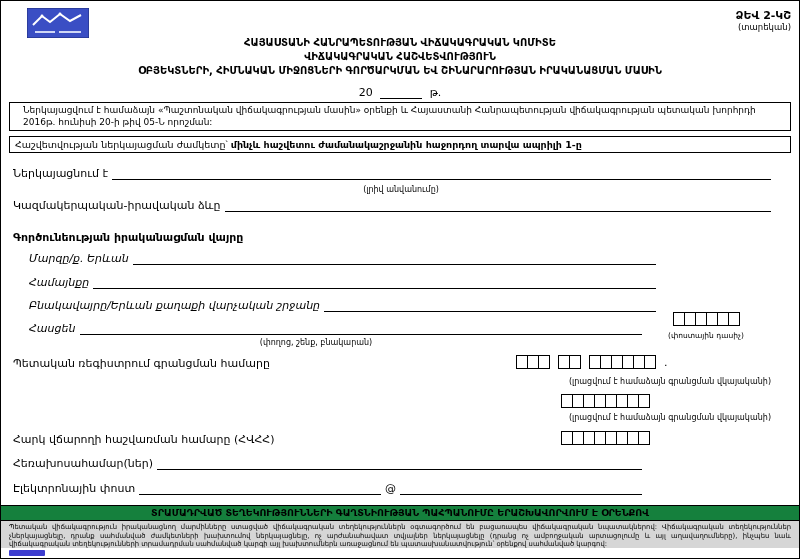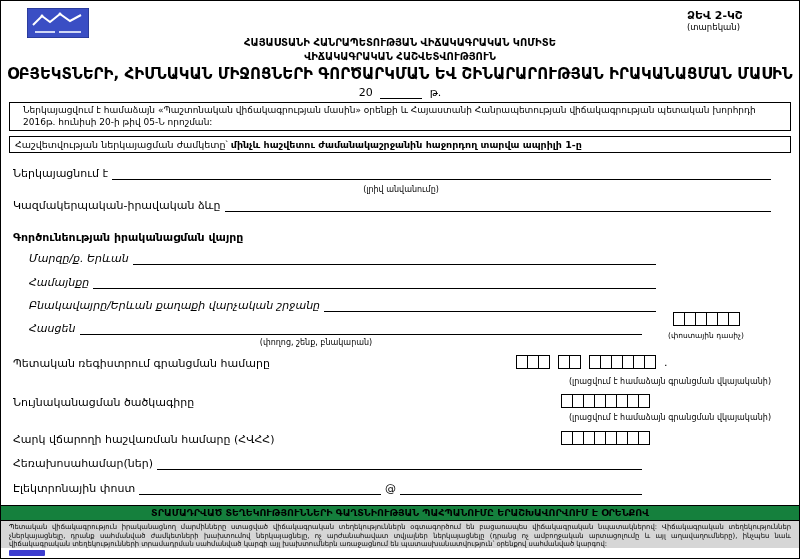--- a/index.html
+++ b/index.html
@@ -19,21 +19,21 @@
   .cell { width:12px; height:14px; border:1px solid #000; background:#fff; }
   .cell + .cell { margin-left:-1px; }
   .cellgroups { position:absolute; display:flex; align-items:flex-end; gap:8px; }
   .notice { position:absolute; left:8px; right:8px; border:1px solid #000; background:#fff; }
   .caption-right { position:absolute; right:28px; font-size:8px; line-height:9px; text-align:right; }
   .band { position:absolute; left:0; right:0; height:16px; border-top:1px solid #000; border-bottom:1px solid #000;
           background:#15803d; font-weight:bold; font-size:9.5px; line-height:14px; text-align:center; }
   .note { position:absolute; left:0; right:0; top:520px; height:27px; background:#d6d6d6;
           font-size:6.8px; line-height:1.26; text-align:justify; padding:2px 8px 0 8px; }
   .bluemark { position:absolute; left:8px; top:549px; width:36px; height:6px; background:#3d3dcf; border-radius:1px; }
-  .formcode { position:absolute; right:16px; top:8px; width:96px; text-align:left; }
+  .formcode { position:absolute; right:8px; top:8px; width:96px; text-align:right; }
   .formcode .line1 { font-weight:bold; font-size:11px; }
   .formcode .line2 { font-size:8.5px; }
   .logo { position:absolute; left:26px; top:7px; width:62px; height:30px; }
 </style>
 </head>
 <body>
 
 <div class="page">
 
   <div class="logo">
@@ -47,21 +47,21 @@
     </svg>
   </div>
 
   <div class="formcode">
     <div class="line1">ՁԵՎ 2-ԿՇ</div>
     <div class="line2">(տարեկան)</div>
   </div>
 
   <div class="abs center bold" style="top:36px;left:0;right:0;font-size:10px;">ՀԱՅԱՍՏԱՆԻ ՀԱՆՐԱՊԵՏՈՒԹՅԱՆ ՎԻՃԱԿԱԳՐԱԿԱՆ ԿՈՄԻՏԵ</div>
   <div class="abs center bold" style="top:50px;left:0;right:0;font-size:10px;">ՎԻՃԱԿԱԳՐԱԿԱՆ ՀԱՇՎԵՏՎՈՒԹՅՈՒՆ</div>
-  <div class="abs center bold" style="top:64px;left:0;right:0;font-size:15px;">ՕԲՅԵԿՏՆԵՐԻ, ՀԻՄՆԱԿԱՆ ՄԻՋՈՑՆԵՐԻ ԳՈՐԾԱՐԿՄԱՆ ԵՎ ՇԻՆԱՐԱՐՈՒԹՅԱՆ ԻՐԱԿԱՆԱՑՄԱՆ ՄԱՍԻՆ</div>
+  <div class="abs center bold" style="top:64px;left:0;right:0;font-size:10px;">ՕԲՅԵԿՏՆԵՐԻ, ՀԻՄՆԱԿԱՆ ՄԻՋՈՑՆԵՐԻ ԳՈՐԾԱՐԿՄԱՆ ԵՎ ՇԻՆԱՐԱՐՈՒԹՅԱՆ ԻՐԱԿԱՆԱՑՄԱՆ ՄԱՍԻՆ</div>
 
   <div class="abs center" style="top:85px;left:0;right:0;font-size:11px;">
     <span>20</span>
     <span class="blank" style="width:42px;margin:0 4px;"></span>
     <span>թ.</span>
   </div>
 
   <div class="notice" style="top:101px;padding:2px 13px;font-size:9px;line-height:1.3;">
     <span>Ներկայացվում է համաձայն «Պաշտոնական վիճակագրության մասին» օրենքի և Հայաստանի Հանրապետության վիճակագրության պետական խորհրդի 2016թ. հունիսի 20-ի թիվ 05-Ն որոշման:</span>
   </div>
@@ -133,21 +133,20 @@
           <span class="cell"></span>
           <span class="cell"></span>
           <span class="cell"></span>
           <span class="cell"></span>
         </span>
       </span>
     <span style="font-size:11px;line-height:13px;">.</span>
   </div>
   <div class="caption-right" style="top:376px;">(լրացվում է համաձայն գրանցման վկայականի)</div>
 
-  <div class="abs label" style="top:395px;left:12px;">Նույնականացման ծածկագիրը</div>
   <div class="abs cells" style="top:393px;left:560px;">
       <span class="cell"></span>
       <span class="cell"></span>
       <span class="cell"></span>
       <span class="cell"></span>
       <span class="cell"></span>
       <span class="cell"></span>
       <span class="cell"></span>
       <span class="cell"></span>
     </div>

